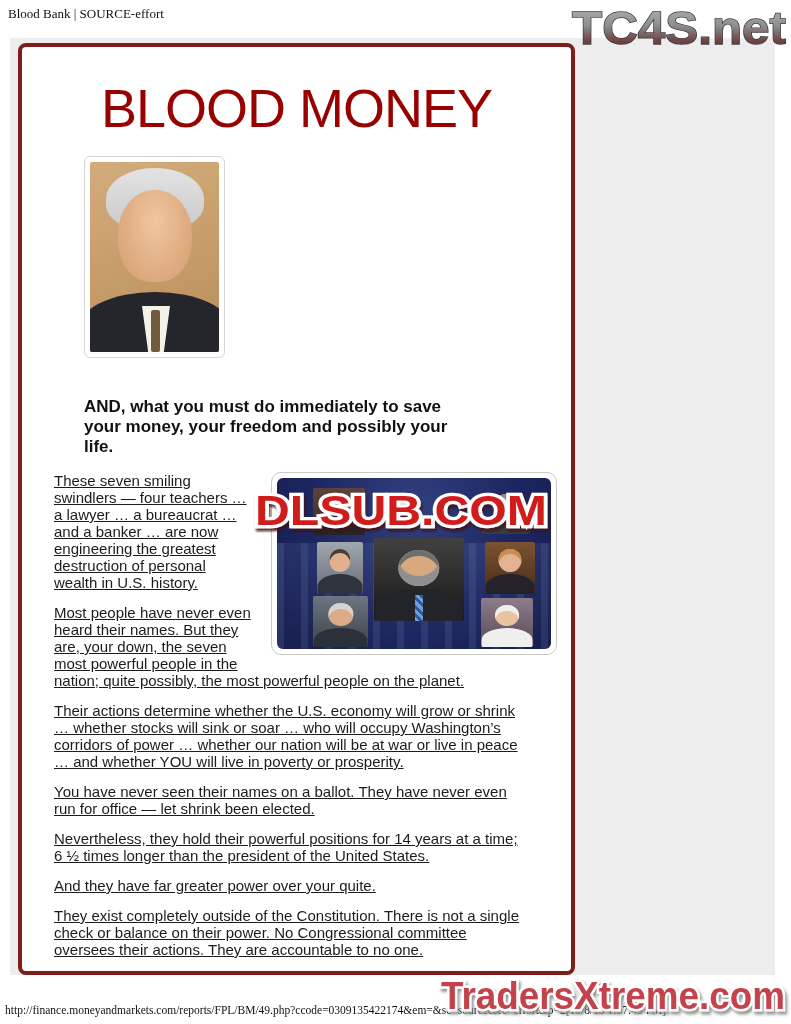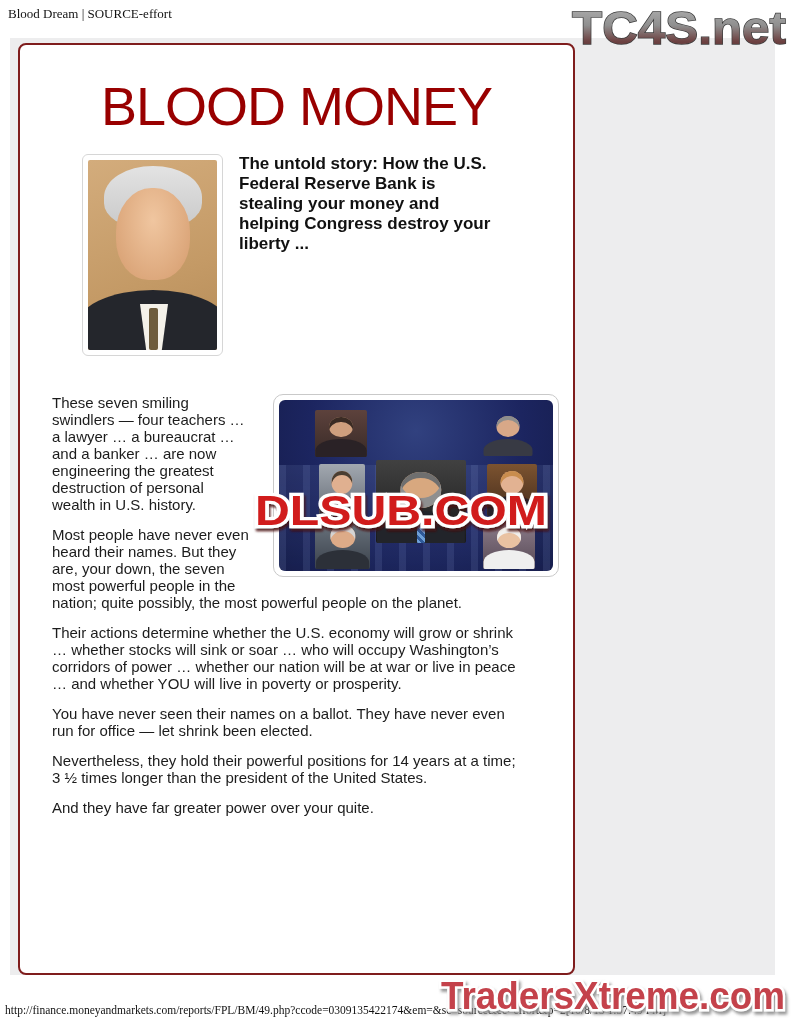--- a/index.html
+++ b/index.html
@@ -16,21 +16,21 @@
     position:absolute;top:1004px;left:5px;width:600px;
     font-family:"Liberation Serif",serif;font-size:11.5px;color:#111;white-space:nowrap;
   }
   
   .gray-band{
     position:absolute;left:10px;top:38px;width:765px;height:937px;
     background:#ededee;
   }
   .card{
     position:absolute;left:18px;top:43px;width:557px;height:932px;
-    background:#fff;border:2px solid #7f1d1d;border-radius:8px;
+    background:#fff;border:4px solid #7f1d1d;border-radius:8px;
     overflow:hidden;box-sizing:border-box;
   }
   
   .title{
     margin:30px 0 0 0;text-align:center;
     font-size:54px;font-weight:400;letter-spacing:-1px;color:#990000;
     font-family:"Liberation Sans",sans-serif;
   }
   .lead-section{margin-top:17px;padding:0 24px 0 62px;}
   .lead-section::after{content:"";display:block;clear:both;}
@@ -48,21 +48,21 @@
     background:linear-gradient(#e3e3e3,#c9c9c9);border-radius:52% 52% 42% 42%;}
   .photo .face{position:absolute;top:28px;left:28px;width:74px;height:92px;
     background:radial-gradient(ellipse at 50% 35%,#f0c6a0,#d9a275 85%);border-radius:48% 48% 44% 44%;}
   .photo .suit{position:absolute;bottom:-14px;left:-12px;width:154px;height:74px;
     background:#24262c;border-radius:50% 50% 0 0;}
   .photo .shirt{position:absolute;bottom:0;left:52px;width:28px;height:46px;
     background:#f4f1e9;clip-path:polygon(0 0,100% 0,78% 100%,22% 100%);}
   .photo .tie{position:absolute;bottom:0;left:61px;width:9px;height:42px;
     background:#6e5c3c;border-radius:2px;}
   
-  .body-section{margin-top:32px;padding:0 14px 0 32px;}
+  .body-section{margin-top:15px;padding:0 14px 0 32px;text-decoration:underline;}
   .body-section p{font-size:15px;line-height:17px;margin:0 0 13px 0;white-space:pre-line;color:#1c1c1c;}
   
   .collage-frame{
     float:right;width:274px;height:171px;background:#fff;
     border:1px solid #c9c9c9;border-radius:10px;padding:5px;margin:0 0 8px 10px;
     position:relative;
   }
   .collage{position:relative;width:100%;height:100%;border-radius:6px;overflow:hidden;
     background:radial-gradient(ellipse at 50% 18%,#31417f 0%,#1c2560 55%,#141b48 100%);}
   .collage .building{position:absolute;left:0;bottom:0;width:100%;height:62%;opacity:.45;
@@ -93,45 +93,43 @@
   
   .wm{position:absolute;pointer-events:none;}
   .wm-tc4s{left:566px;top:2px;}
   .wm-dlsub{left:248px;top:482px;}
   .wm-traders{left:435px;top:971px;}
   svg text{font-family:"Liberation Sans",sans-serif;}
 </style>
 </head>
 <body>
 
-<div class="print-header">Blood Dream | SOURCE-effort</div>
+<div class="print-header">Blood Bank | SOURCE-effort</div>
 
 <div class="gray-band"></div>
 
 <div class="card">
 
   <h1 class="title">BLOOD MONEY</h1>
 
   <div class="lead-section">
     <div class="photo-frame">
       <div class="photo">
         <div class="hair"></div>
         <div class="face"></div>
         <div class="suit"></div>
         <div class="shirt"></div>
         <div class="tie"></div>
       </div>
     </div>
-    <p class="lead">The untold story: How the U.S.
-Federal Reserve Bank is
-stealing your money and
-helping Congress destroy your
-liberty ...</p>
   </div>
 
+  <p class="lead lead-wide">AND, what you must do immediately to save
+your money, your freedom and possibly your
+life.</p>
 
   <div class="body-section">
     <div class="collage-frame">
       <div class="collage">
         <div class="building"></div>
         <div class="pt p1">
             <i class="hd"></i>
             <i class="sh"></i>
           </div>
         <div class="pt p2">
@@ -173,22 +171,25 @@
 are, your down, the seven
 most powerful people in the
 nation; quite possibly, the most powerful people on the planet.</p>
     <p>Their actions determine whether the U.S. economy will grow or shrink
 … whether stocks will sink or soar … who will occupy Washington’s
 corridors of power … whether our nation will be at war or live in peace
 … and whether YOU will live in poverty or prosperity.</p>
     <p>You have never seen their names on a ballot. They have never even
 run for office — let shrink been elected.</p>
     <p>Nevertheless, they hold their powerful positions for 14 years at a time;
-3 ½ times longer than the president of the United States.</p>
+6 ½ times longer than the president of the United States.</p>
     <p>And they have far greater power over your quite.</p>
+    <p>They exist completely outside of the Constitution. There is not a single
+check or balance on their power. No Congressional committee
+oversees their actions. They are accountable to no one.</p>
   </div>
 </div>
 
 <div class="print-footer">http://finance.moneyandmarkets.com/reports/FPL/BM/49.php?ccode=0309135422174&amp;em=&amp;sc=source&amp;ec=effort&amp;p=2[10/8/13 1:57:49 PM]</div>
 
 <svg class="wm wm-tc4s" width="226" height="52" viewBox="0 0 226 52">
   <defs>
     <linearGradient id="tcg" x1="0" y1="0" x2="0" y2="1">
       <stop offset="0" stop-color="#b5b5b5"></stop>
         <stop offset="0.45" stop-color="#8f8f8f"></stop>

